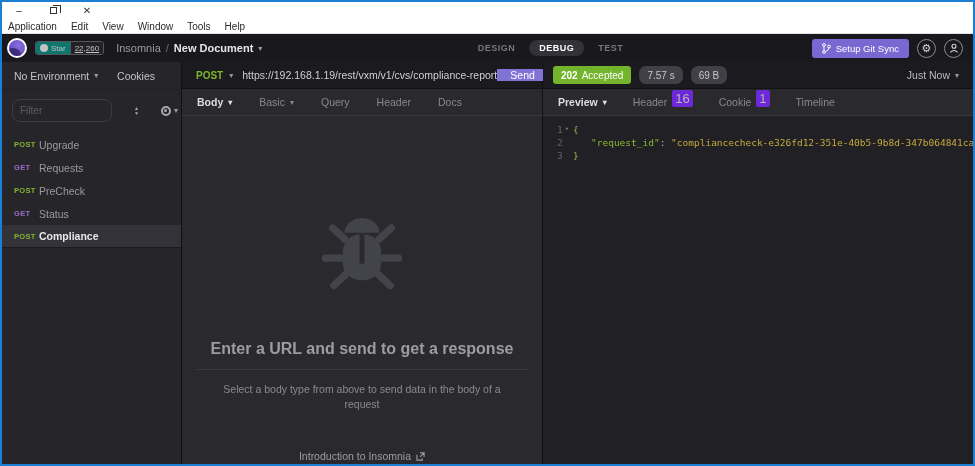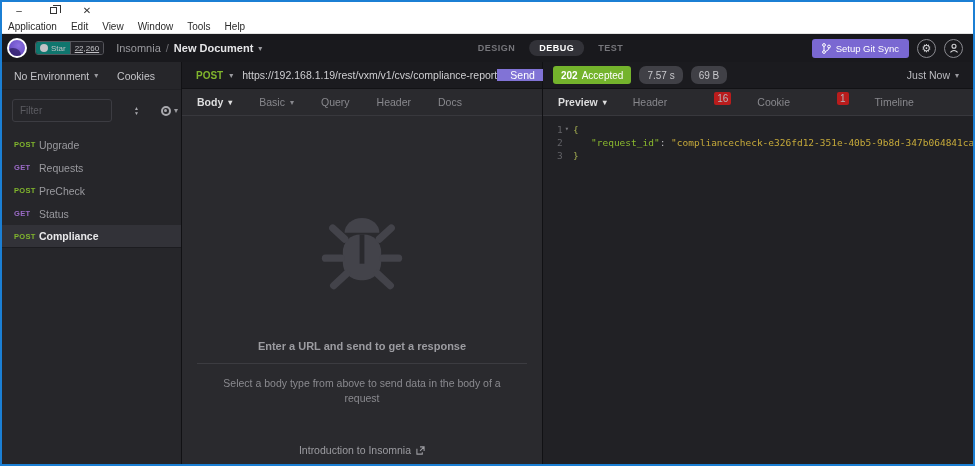--- a/index.html
+++ b/index.html
@@ -55,21 +55,21 @@
   .git-sync-btn{display:flex;align-items:center;gap:5px;background:var(--accent);color:#fff;font-size:9.5px;padding:4px 10px;border-radius:3px;cursor:pointer;}
   .round-btn{width:19px;height:19px;border:1px solid #8a8a90;border-radius:50%;display:flex;align-items:center;justify-content:center;color:#d5d5d8;font-size:11px;cursor:pointer;}
   
   .main{flex:1;display:flex;min-height:0;}
   
   .sidebar{width:180px;flex:0 0 auto;background:var(--bg-sidebar);border-right:1px solid #111114;display:flex;flex-direction:column;}
   .env-row{height:28px;display:flex;align-items:center;justify-content:space-between;padding:0 26px 0 12px;border-bottom:1px solid #202024;}
   .env-label{font-size:10.5px;color:#c3c3c7;display:flex;align-items:center;gap:5px;cursor:pointer;}
   .cookies-label{font-size:10.5px;color:#c3c3c7;cursor:pointer;}
   .filter-row{display:flex;align-items:center;padding:9px 14px 9px 10px;gap:0;}
-  .filter-input{width:100px;height:23px;background:transparent;border:1px solid #3c3c42;border-radius:3px;color:#c3c3c7;font-size:10px;padding:0 7px;outline:none;}
+  .filter-input{width:100px;height:23px;background:transparent;border:1px solid #3c3c42;border-radius:8px;color:#c3c3c7;font-size:10px;padding:0 7px;outline:none;}
   .filter-input::placeholder{color:#5c5c62;}
   .sort-icon{display:flex;flex-direction:column;align-items:center;margin-left:22px;cursor:pointer;color:#a9a9ae;}
   .sort-icon span{font-size:5px;line-height:5px;}
   .dot-menu{display:flex;align-items:center;gap:3px;margin-left:22px;cursor:pointer;}
   .dot-circle{width:10px;height:10px;border:2px solid #a9a9ae;border-radius:50%;display:flex;align-items:center;justify-content:center;}
   .dot-circle i{width:3px;height:3px;border-radius:50%;background:#a9a9ae;}
   .req-list{display:flex;flex-direction:column;margin-top:2px;}
   .req-row{height:23px;display:flex;align-items:center;padding-left:12px;cursor:pointer;}
   .req-row.selected{background:#323238;border-bottom:1px solid #1c1c20;}
   .req-method{font-size:7.5px;font-weight:bold;width:25px;letter-spacing:.3px;}
@@ -84,33 +84,33 @@
   .url-method-caret{margin-left:6px;cursor:pointer;}
   .url-text{font-size:10.5px;color:#cfcfd2;margin-left:9px;white-space:nowrap;cursor:text;}
   .send-btn{margin-left:auto;height:100%;display:flex;align-items:center;cursor:pointer;}
   .send-main{background:var(--accent-send);color:#fff;font-size:10.5px;display:flex;align-items:center;padding:0 13px;}
   .send-caret{background:var(--accent-send);border-left:1px solid rgba(0,0,0,.25);display:flex;align-items:center;justify-content:center;width:18px;color:#fff;}
   .req-tabs{height:27px;display:flex;align-items:center;gap:27px;padding-left:15px;border-bottom:1px solid #38383d;flex:0 0 auto;}
   .tab{font-size:10.5px;color:#88888d;cursor:pointer;display:flex;align-items:center;gap:5px;}
   .tab.active{color:#dededf;font-weight:bold;}
   .req-empty{flex:1;display:flex;flex-direction:column;align-items:center;}
   .bug-icon{margin-top:92px;}
-  .empty-title{margin-top:48px;font-size:11px;font-weight:bold;color:#9c9ca1;}
+  .empty-title{margin-top:48px;font-size:16px;font-weight:bold;color:#9c9ca1;}
   .empty-divider{width:330px;height:1px;background:#3c3c41;margin-top:11px;}
   .empty-sub{margin-top:12px;font-size:10.5px;color:#8a8a8f;width:310px;text-align:center;line-height:1.45;}
   .intro-link{margin-top:38px;font-size:10.5px;color:#9c9ca1;display:flex;align-items:center;gap:5px;cursor:pointer;}
   
   .response-panel{flex:1;background:var(--bg-panel);display:flex;flex-direction:column;min-width:0;}
   .resp-bar{height:27px;background:var(--bg-dark-row);display:flex;align-items:center;gap:8px;padding:0 10px;border-bottom:1px solid #121215;flex:0 0 auto;}
   .status-pill{background:var(--status-green);color:#fff;font-size:10px;border-radius:3px;height:18px;display:flex;align-items:center;padding:0 8px;gap:4px;cursor:default;}
   .status-code{font-weight:bold;}
   .gray-pill{background:var(--pill-gray);color:#c8c8cc;font-size:10px;border-radius:7px;height:18px;display:flex;align-items:center;padding:0 8px;}
   .resp-history{margin-left:auto;display:flex;align-items:center;gap:5px;font-size:10.5px;color:#bcbcc0;cursor:pointer;padding-right:4px;}
   .resp-tabs{height:27px;display:flex;align-items:center;gap:26px;padding-left:15px;border-bottom:1px solid #38383d;flex:0 0 auto;}
-  .tab-badge{background:#b91c1c;color:#b5b5ba;font-size:10px;border-radius:2px;padding:1px 3px;position:relative;top:-4px;margin-left:42px;}
+  .tab-badge{background:#6d28d9;color:#b5b5ba;font-size:13px;border-radius:2px;padding:1px 3px;position:relative;top:-4px;}
   .code-area{flex:1;background:var(--bg-code);font-family:"DejaVu Sans Mono",monospace;font-size:9.5px;padding-top:7px;overflow:hidden;}
   .code-line{display:flex;line-height:13px;}
   .gutter{width:30px;flex:0 0 auto;color:#626267;text-align:right;padding-right:4px;display:flex;justify-content:flex-end;align-items:center;gap:2px;}
   .fold{font-size:7px;color:#77777c;}
   .code-text{color:#a6b052;white-space:pre;}
   .json-key{color:#8ab82e;}
   .json-punc{color:#b5b5ba;}
   .json-val{color:#c5a93a;}
   .indent{display:inline-block;width:18px;}
 </style>

